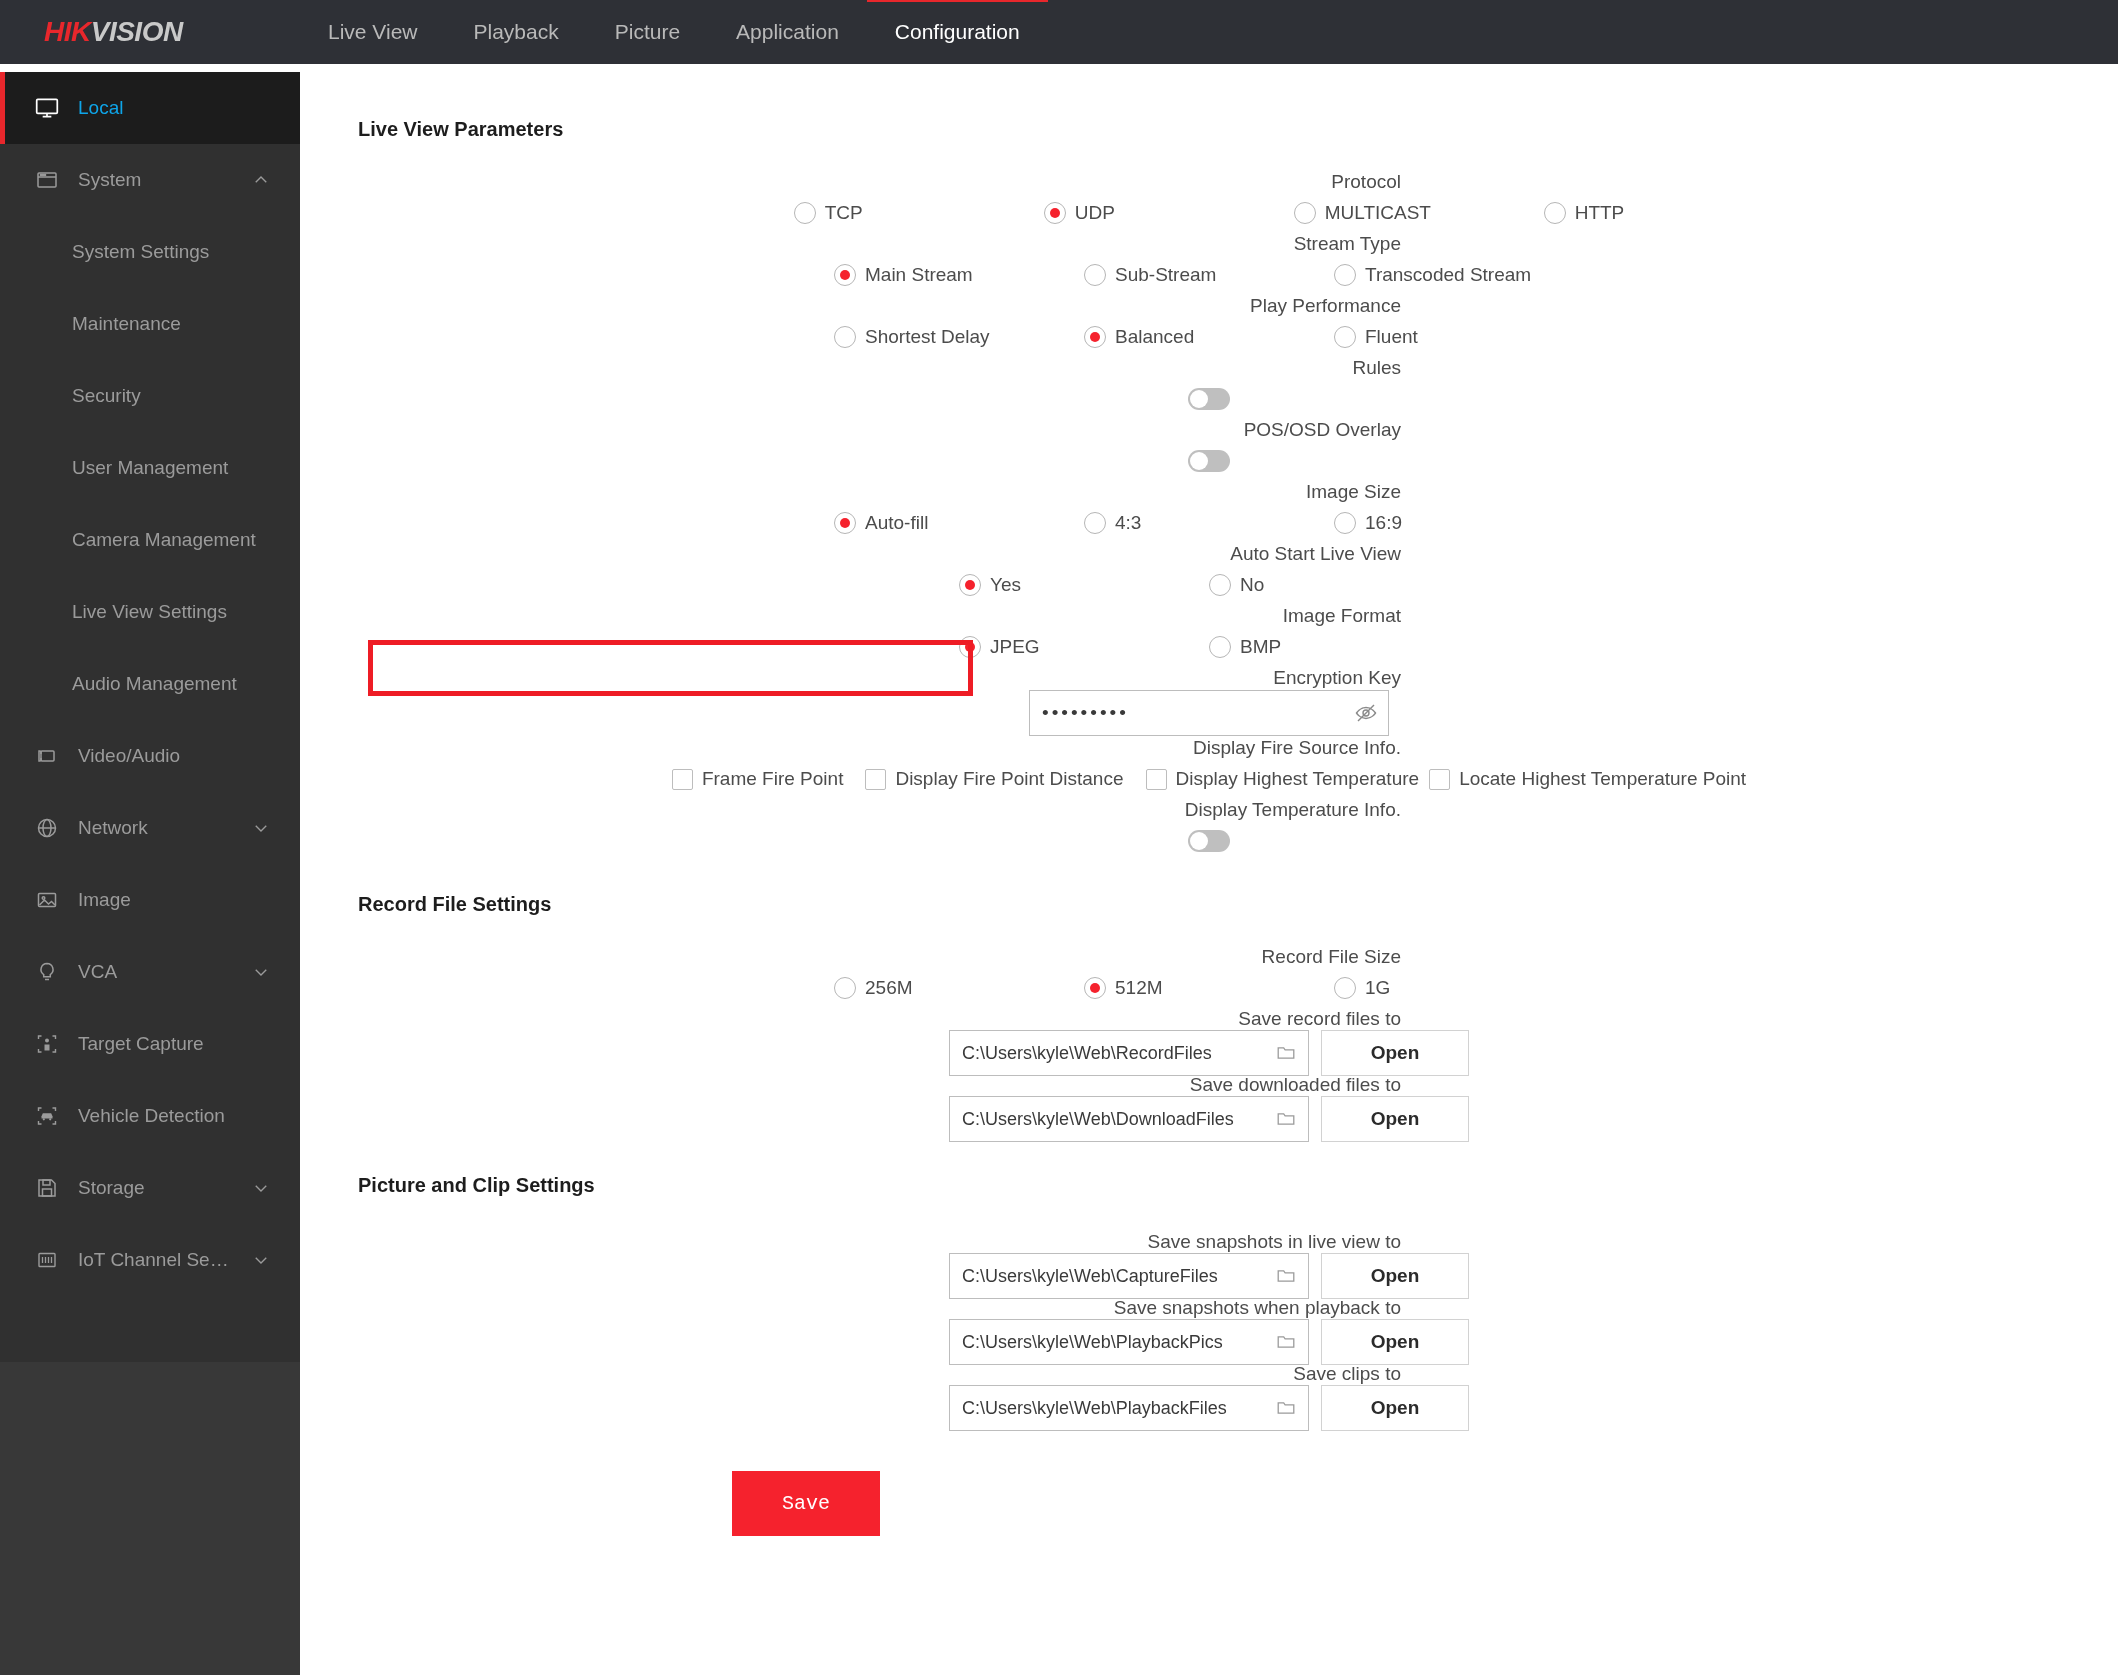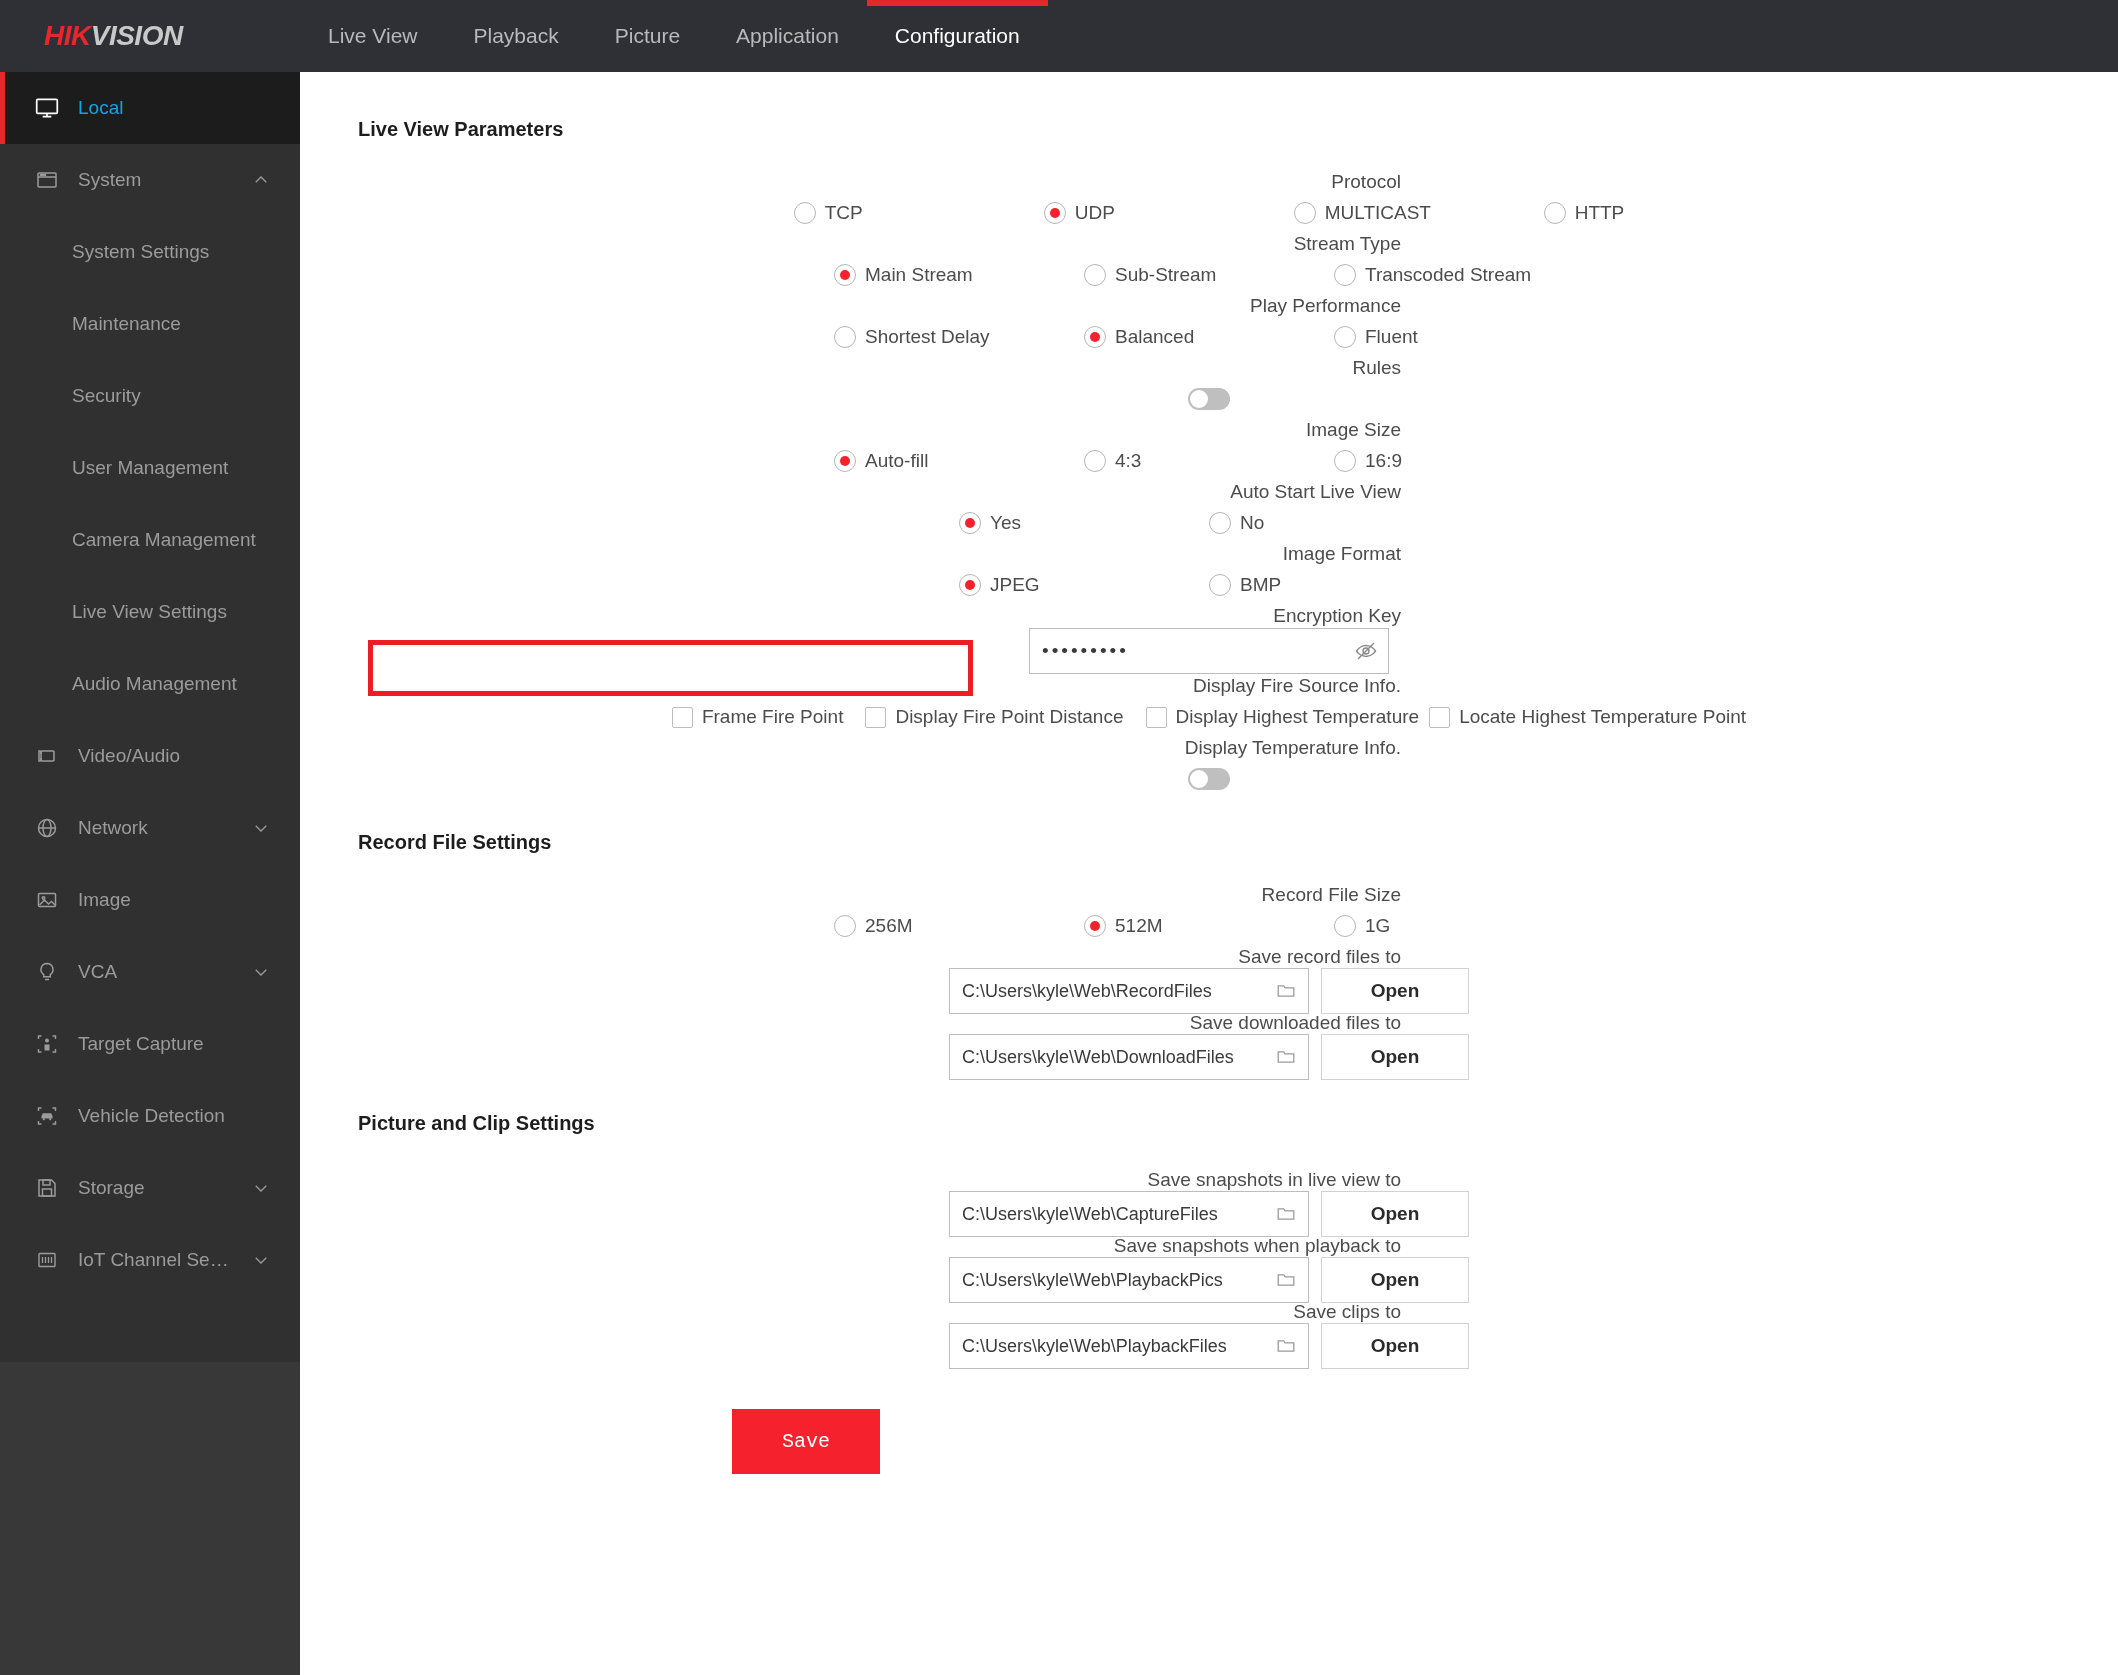--- a/index.html
+++ b/index.html
@@ -7,21 +7,21 @@
   body {
     width:2118px; height:1675px;
     font-family:"Liberation Sans", sans-serif;
     background:#ffffff;
     overflow:hidden;
     position:relative;
   }
 
   
   .topbar{
-    position:absolute; left:0; top:0; width:2118px; height:72px;
+    position:absolute; left:0; top:0; width:2118px; height:64px;
     background:#2e3036;
     display:flex; align-items:center;
   }
   .logo{
     width:300px; padding-left:44px;
     font-size:28px; font-weight:bold; font-style:italic;
     letter-spacing:-0.5px; white-space:nowrap;
   }
   .logo .hik{ color:#e8272c; }
   .logo .vision{ color:#c9c9c9; }
@@ -397,20 +397,26 @@
     </div>
   </div>
 
   <div class="row">
     <div class="row-label">Rules</div>
     <div class="row-fields">
       <span class="toggle"></span>
     </div>
   </div>
 
+  <div class="row">
+    <div class="row-label">POS/OSD Overlay</div>
+    <div class="row-fields">
+      <span class="toggle"></span>
+    </div>
+  </div>
 
   <div class="row">
     <div class="row-label">Image Size</div>
     <div class="row-fields">
       <label class="opt c1">
         <span class="radio on"></span>
         <span>Auto-fill</span>
       </label>
       <label class="opt c2">
         <span class="radio"></span>

